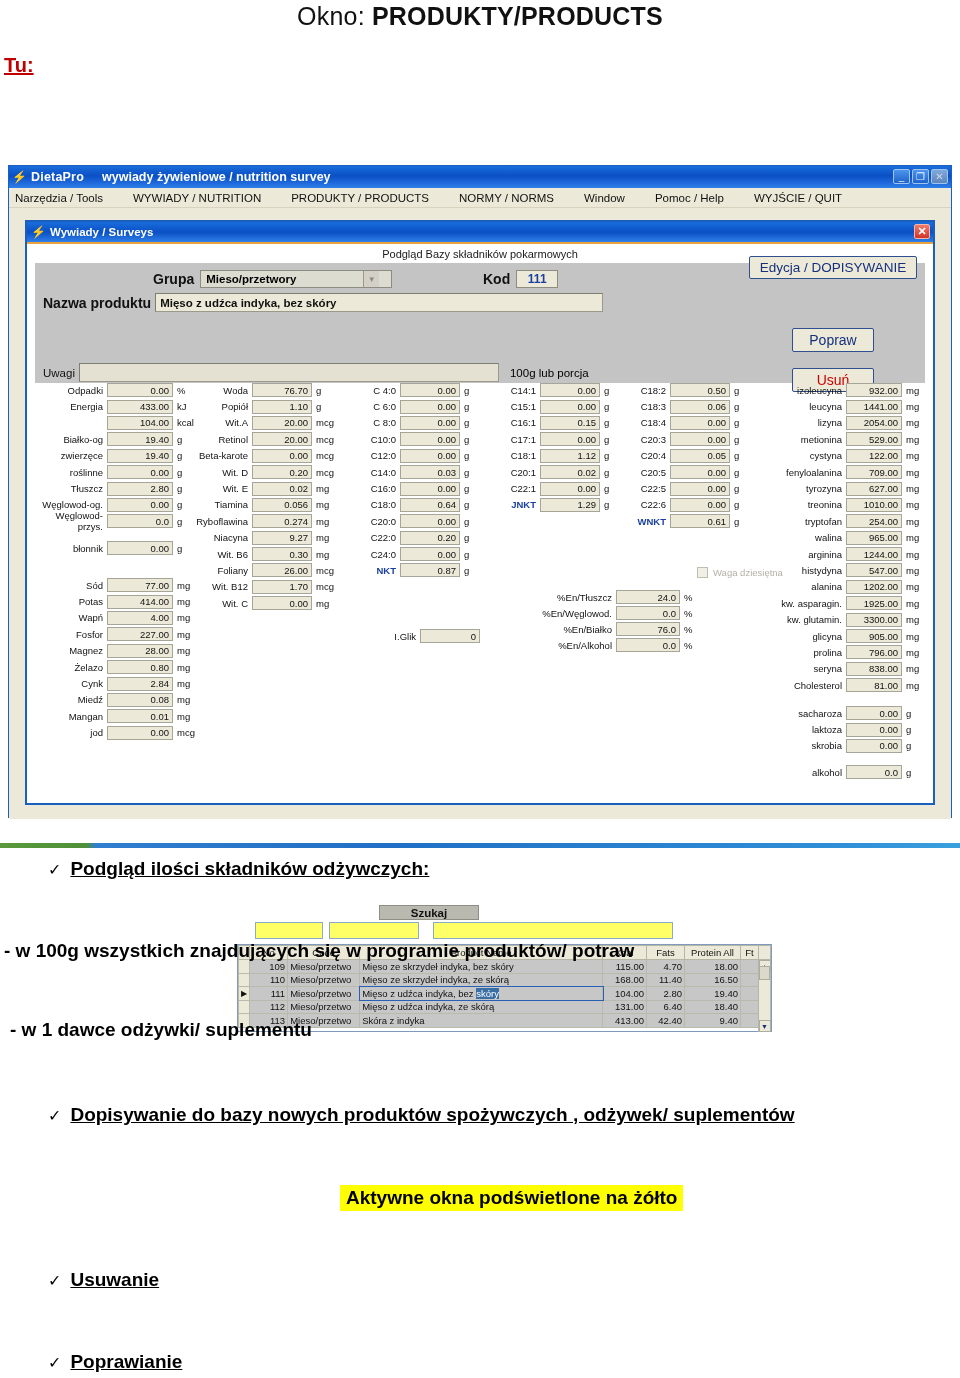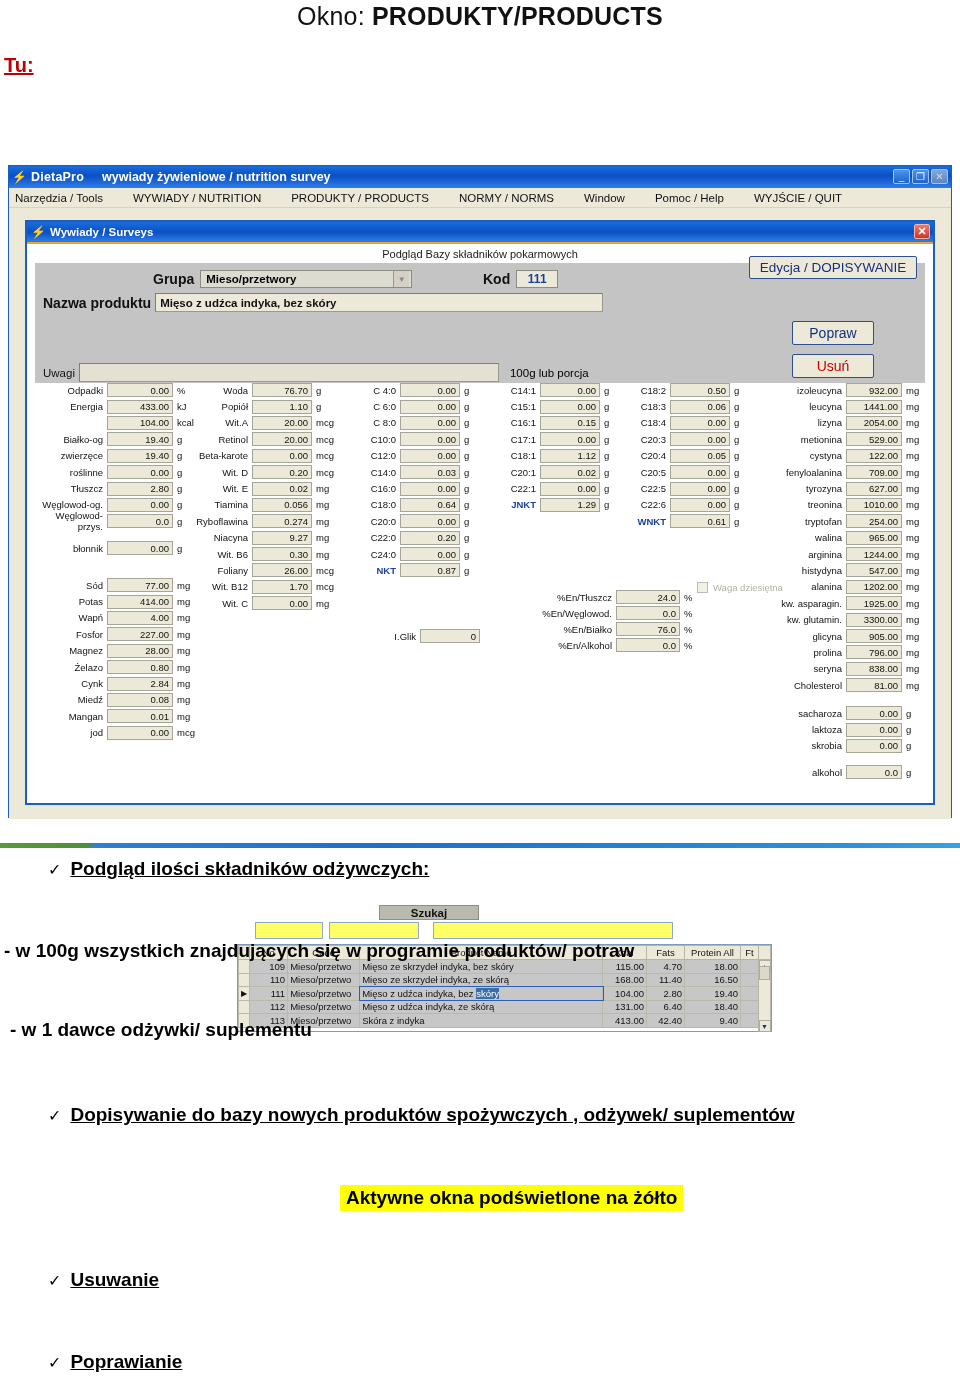--- a/index.html
+++ b/index.html
@@ -111,23 +111,23 @@
   .lbl-b { font-size:14px; color:#111; font-weight:bold; }
   .field {
     background:#ece9d8; border:1px solid #9a9a8c;
     border-top-color:#7e7e72; border-left-color:#7e7e72;
     font-size:11.5px; color:#111;
     display:flex; align-items:center; padding:0 4px;
   }
 
   .row-grupa { position:absolute; left:118px; top:7px; display:flex; align-items:center; gap:6px; }
   .combo {
-    width:212px;height:18px;background:#dcdcd0;border:1px solid #8c8c80;
+    width:192px;height:18px;background:#dcdcd0;border:1px solid #8c8c80;
     display:flex;align-items:center;justify-content:space-between;
-    padding:0 2px 0 5px; font-size:11.5px; font-weight:bold;
+    padding:0 12px 0 5px; font-size:11.5px; font-weight:bold;
   }
   .combo-arrow {
     width:16px;height:16px;background:#d4d0c8;border-left:1px solid #9a9a8c;
     display:flex;align-items:center;justify-content:center;font-size:8px;color:#8a8a80;
   }
   .row-kod { position:absolute; left:448px; top:7px; display:flex; align-items:center; gap:6px; }
   .kod-field {
     width:42px;height:18px;background:#ece9d8;border:1px solid #8c8c80;
     display:flex;align-items:center;justify-content:center;
     font-size:12px;font-weight:bold;color:#1a3fa0;
@@ -145,21 +145,21 @@
 
   
   .btn-col { position:absolute; right:10px; top:34px; width:180px; text-align:center; }
   .xp-btn {
     display:inline-flex;align-items:center;justify-content:center;
     background:#ece9d8;border:1px solid #2f4f8f;border-radius:2px;
     font-size:13px;color:#16307e;font-weight:normal;
     padding:3px 8px;
   }
   .xp-btn.wide { width:168px; font-size:13.5px; }
-  .xp-btn.small { width:82px; font-size:14px; margin-top:4px; }
+  .xp-btn.small { width:82px; font-size:14px; margin-top:11px; }
   .xp-btn.danger { color:#cc0000; }
 
   
   .nutri-area { position:absolute; left:0; top:160px; width:906px; height:420px; }
   .ncol { position:absolute; }
   .nrow { display:flex; align-items:center; height:16.4px; }
   .nlabel { font-size:9.5px; color:#111; text-align:right; padding-right:4px; }
   .nbox {
     background:#ece9d8;border:1px solid #a5a598;
     height:14px; display:flex;align-items:center;justify-content:flex-end;
@@ -175,21 +175,21 @@
   .c4 .nlabel { width:38px; } .c4 .nbox { width:60px; }
   .c5 .nlabel { width:38px; } .c5 .nbox { width:60px; }
   .c6 .nlabel { width:74px; } .c6 .nbox { width:56px; }
 
   
   .pct-block { position:absolute; left:505px; top:207px; }
   .pct-block .nrow { height:16px; }
   .pct-block .nlabel { width:84px; }
   .pct-block .nbox { width:64px; }
 
-  .waga-check { position:absolute; left:670px; top:200px; display:flex; gap:5px; }
+  .waga-check { position:absolute; left:670px; top:185px; display:flex; gap:5px; }
   .chk-box { width:11px;height:11px;background:#f1efe6;border:1px solid #bdbdb0; }
   .chk-lbl { font-size:9.5px;color:#b3b0a4; }
 
   
   .iglik { position:absolute; left:355px; top:247px; display:flex; align-items:center; }
   .iglik .nlabel { width:38px; }
   .iglik .nbox { width:60px; justify-content:flex-end; }
 
   
   .szukaj-btn {

